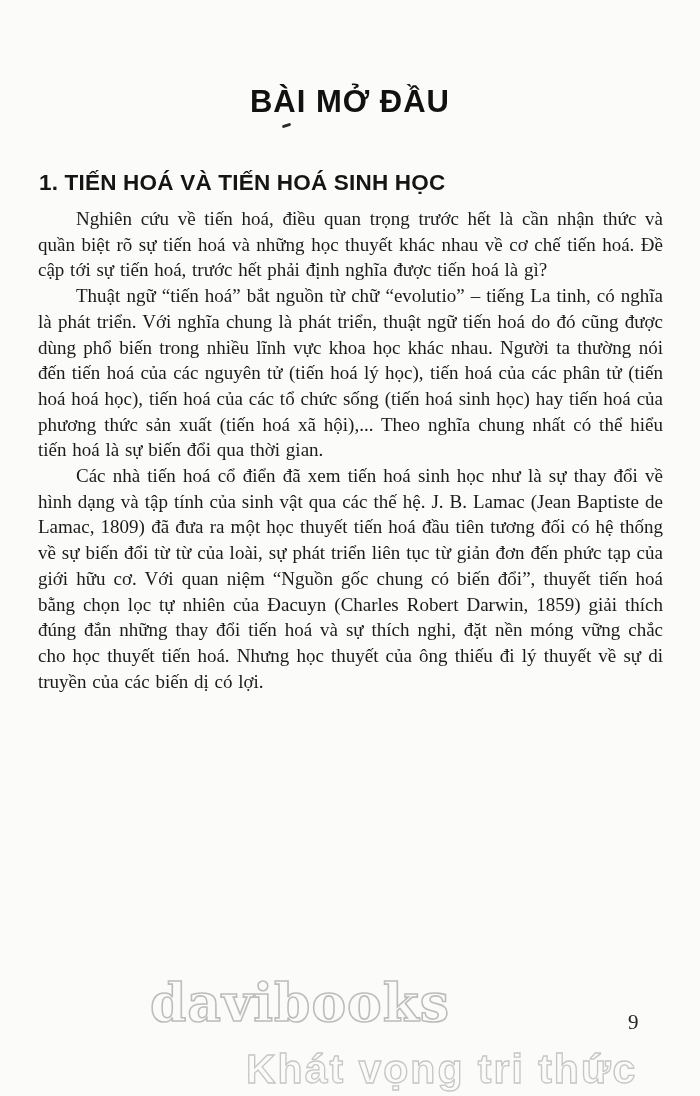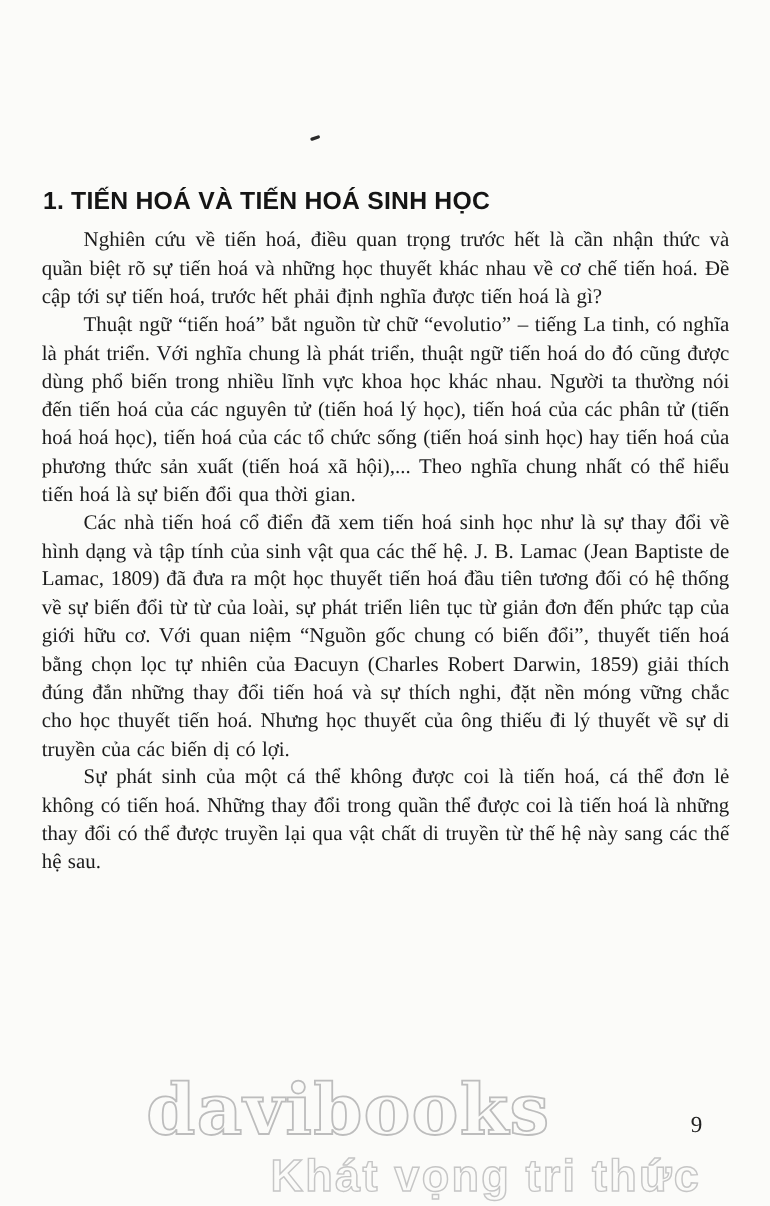--- a/index.html
+++ b/index.html
@@ -54,25 +54,25 @@
     word-spacing:1px;
   }
   .page-number{
     position:absolute;
     left:628px;top:1010px;
     font-size:21px;
     color:#222;
   }
   .wm-brand{
     position:absolute;
-    left:133px;top:972px;
+    left:150px;top:972px;
     margin:0;
     font-family:"DejaVu Serif", serif;
     font-weight:bold;
-    font-size:64px;
+    font-size:52px;
     letter-spacing:1px;
     color:rgba(255,255,255,0.06);
     -webkit-text-stroke:1.6px #bdbdbd;
     white-space:nowrap;
   }
   .wm-slogan{
     position:absolute;
     left:246px;top:1046px;
     margin:0;
     font-family:"Liberation Sans", sans-serif;
@@ -83,30 +83,30 @@
     -webkit-text-stroke:1.3px #c6c6c6;
     white-space:nowrap;
     text-align:right;
   }
 </style>
 </head>
 <body>
 
 <div class="page">
 
+  <h1 class="title">BÀI MỞ ĐẦU</h1>
 
   <div class="artifact-mark"></div>
 
   <h2 class="section-heading">1. TIẾN HOÁ VÀ TIẾN HOÁ SINH HỌC</h2>
 
   <div class="body-text">
     <p>Nghiên cứu về tiến hoá, điều quan trọng trước hết là cần nhận thức và quần biệt rõ sự tiến hoá và những học thuyết khác nhau về cơ chế tiến hoá. Đề cập tới sự tiến hoá, trước hết phải định nghĩa được tiến hoá là gì?</p>
     <p>Thuật ngữ “tiến hoá” bắt nguồn từ chữ “evolutio” – tiếng La tinh, có nghĩa là phát triển. Với nghĩa chung là phát triển, thuật ngữ tiến hoá do đó cũng được dùng phổ biến trong nhiều lĩnh vực khoa học khác nhau. Người ta thường nói đến tiến hoá của các nguyên tử (tiến hoá lý học), tiến hoá của các phân tử (tiến hoá hoá học), tiến hoá của các tổ chức sống (tiến hoá sinh học) hay tiến hoá của phương thức sản xuất (tiến hoá xã hội),... Theo nghĩa chung nhất có thể hiểu tiến hoá là sự biến đổi qua thời gian.</p>
     <p>Các nhà tiến hoá cổ điển đã xem tiến hoá sinh học như là sự thay đổi về hình dạng và tập tính của sinh vật qua các thế hệ. J. B. Lamac (Jean Baptiste de Lamac, 1809) đã đưa ra một học thuyết tiến hoá đầu tiên tương đối có hệ thống về sự biến đổi từ từ của loài, sự phát triển liên tục từ giản đơn đến phức tạp của giới hữu cơ. Với quan niệm “Nguồn gốc chung có biến đổi”, thuyết tiến hoá bằng chọn lọc tự nhiên của Đacuyn (Charles Robert Darwin, 1859) giải thích đúng đắn những thay đổi tiến hoá và sự thích nghi, đặt nền móng vững chắc cho học thuyết tiến hoá. Nhưng học thuyết của ông thiếu đi lý thuyết về sự di truyền của các biến dị có lợi.</p>
-    <p>Sự phát sinh của một cá thể không được coi là tiến hoá, cá thể đơn lẻ không có tiến hoá. Những thay đổi trong quần thể được coi là tiến hoá là những thay đổi có thể được truyền lại qua vật chất di truyền từ thế hệ này sang các thế hệ sau.</p>
   </div>
 
   <div class="wm-brand">davibooks</div>
 
   <div class="wm-slogan">Khát vọng tri thức</div>
 
   <div class="page-number">9</div>
 
 </div>
 

